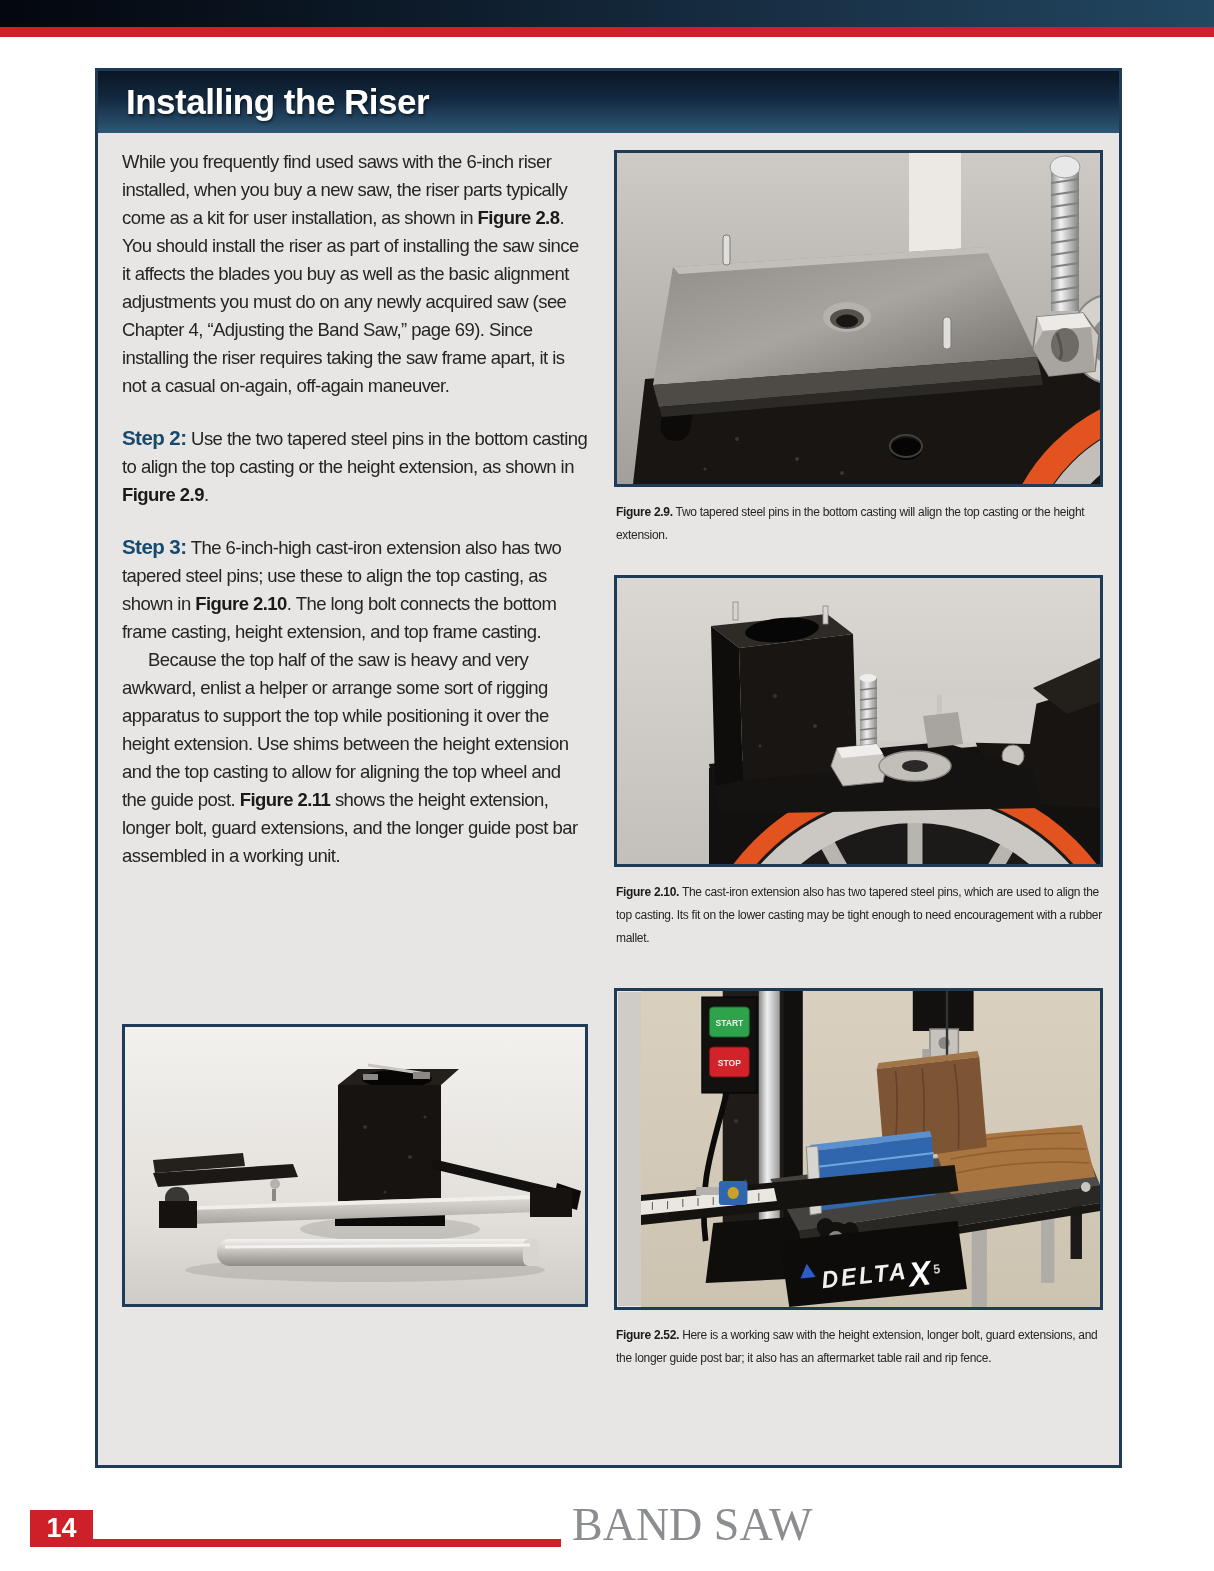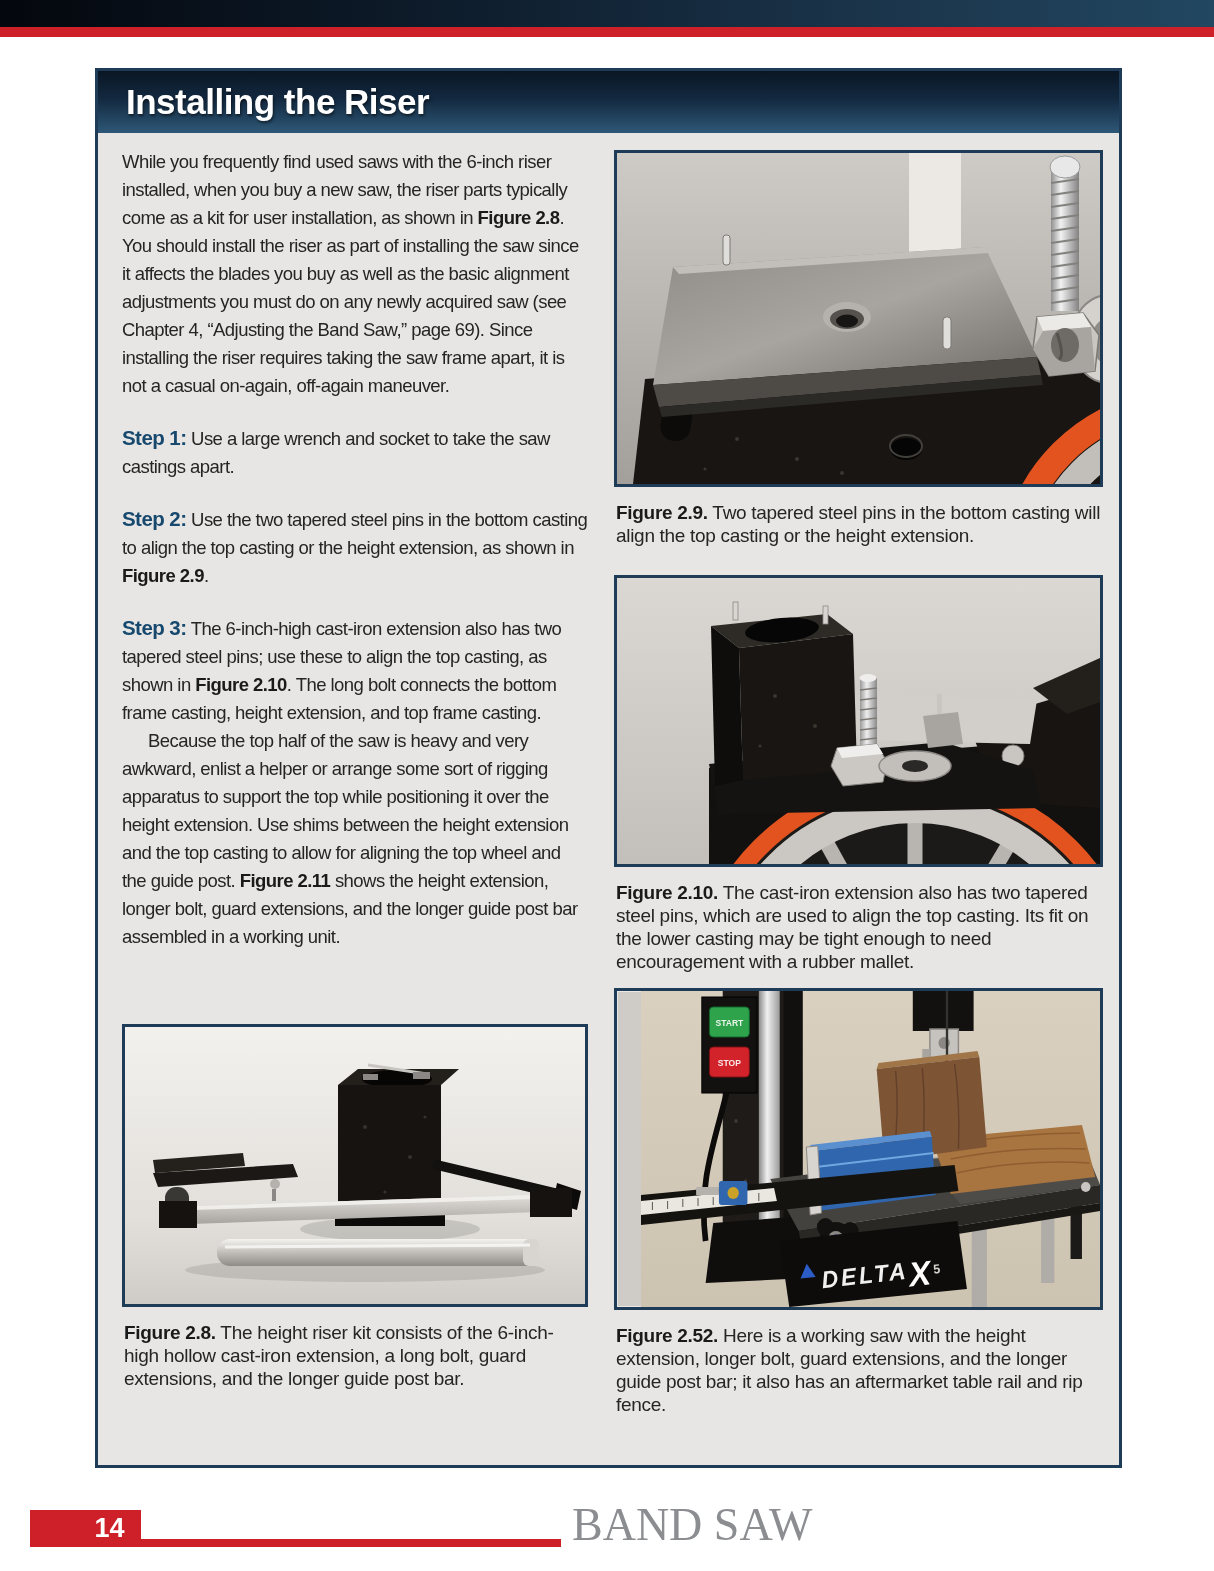--- a/index.html
+++ b/index.html
@@ -31,27 +31,27 @@
     color:#262425;}
   .body-text b{color:#1b1a1a;margin-top:36px;}
   .step-label{font-weight:bold;color:#17496f;font-size:20.5px;}
   .indent{ text-indent:26px;margin-bottom:0;}
   .no-bottom{margin-bottom:0;}
 
   .fig-block{position:absolute;left:0;}
   .photo-frame{margin:0;border:3px solid #1e3c58;box-sizing:border-box;background:#cfccc7;
     box-shadow:inset 0 0 0 1px rgba(255,255,255,0.55);}
   .photo-frame svg{display:block;width:100%;height:100%;}
-  .caption{margin:14px 0 0 2px;font-size:19px;line-height:23px;letter-spacing:-0.3px;color:#262425;}
+  .caption{margin:14px 0 0 2px;font-size:12px;line-height:23px;letter-spacing:-0.3px;color:#262425;}
   .caption b{color:#1b1a1a;}
 
   
   .footer{position:absolute;left:0;top:1506px;width:100%;height:60px;}
   .pagenum{position:absolute;left:30px;top:4px;width:63px;height:37px;background:#ce2029;
-    color:#ffffff;font-weight:bold;font-size:27px;display:flex;align-items:center;justify-content:center;padding-left:48px;}
+    color:#ffffff;font-weight:bold;font-size:27px;display:flex;align-items:center;justify-content:center;}
   .footer-redbar{position:absolute;left:93px;top:33px;width:468px;height:8px;background:#ce2029;}
   .footer-series{position:absolute;left:108px;top:1px;font-family:"Liberation Serif",serif;
     font-size:28px;color:#8b8d90;letter-spacing:0.5px;white-space:nowrap;}
   .footer-title{position:absolute;left:572px;top:-8px;font-family:"Liberation Serif",serif;
     font-size:46px;color:#8b8d90;letter-spacing:0px;white-space:nowrap;}
 </style>
 </head>
 <body>
 
 <div class="page">
@@ -62,24 +62,20 @@
   <div class="content-box">
     <div class="title-bar">
       <h1>Installing the Riser</h1>
     </div>
 
     <div class="columns">
 
       <div class="col-left">
         <p class="body-text"><span>While you frequently find used saws with the 6-inch riser installed, when you buy a new saw, the riser parts typically come as a kit for user installation, as shown in </span><b>Figure 2.8</b><span>. You should install the riser as part of installing the saw since it affects the blades you buy as well as the basic alignment adjustments you must do on any newly acquired saw (see Chapter 4, “Adjusting the Band Saw,” page 69). Since installing the riser requires taking the saw frame apart, it is not a casual on-again, off-again maneuver.</span></p>
 
-        <p class="body-text">
-          <span class="step-label">Step 1:</span>
-          <span>Use a large wrench and socket to take the saw castings apart.</span><b></b><span></span>
-        </p>
 
         <p class="body-text">
           <span class="step-label">Step 2:</span>
           <span>Use the two tapered steel pins in the bottom casting to align the top casting or the height extension, as shown in </span><b>Figure 2.9</b><span>.</span>
         </p>
 
         <p class="body-text no-bottom">
           <span class="step-label">Step 3:</span>
           <span>The 6-inch-high cast-iron extension also has two tapered steel pins; use these to align the top casting, as shown in </span><b>Figure 2.10</b><span>. The long bolt connects the bottom frame casting, height extension, and top frame casting.</span>
         </p>
@@ -142,21 +138,20 @@
                 <rect x="405" y="161" width="42" height="29" fill="#151210"></rect>
               </g>
 
               <g>
                 <rect x="92" y="212" width="322" height="27" rx="13" fill="url(#zinc28)"></rect>
                 <rect x="398" y="212" width="16" height="27" rx="6" fill="#d8d5d0"></rect>
                 <line x1="100" y1="220" x2="405" y2="218" stroke="#ffffff" stroke-width="3" opacity="0.7"></line>
               </g>
             </svg>
           </figure>
-          <p class="caption"><b>Figure 2.8.</b><span> The height riser kit consists of the 6-inch-high hollow cast-iron extension, a long bolt, guard extensions, and the longer guide post bar.</span></p>
         </div>
       </div>
 
       <div class="col-spacer"></div>
 
       <div class="col-right">
 
         <div class="fig-block" style="top:2px;width:489px;">
           <figure class="photo-frame" style="width:489px;height:337px;">
             <svg viewBox="0 0 483 331" preserveAspectRatio="none">

